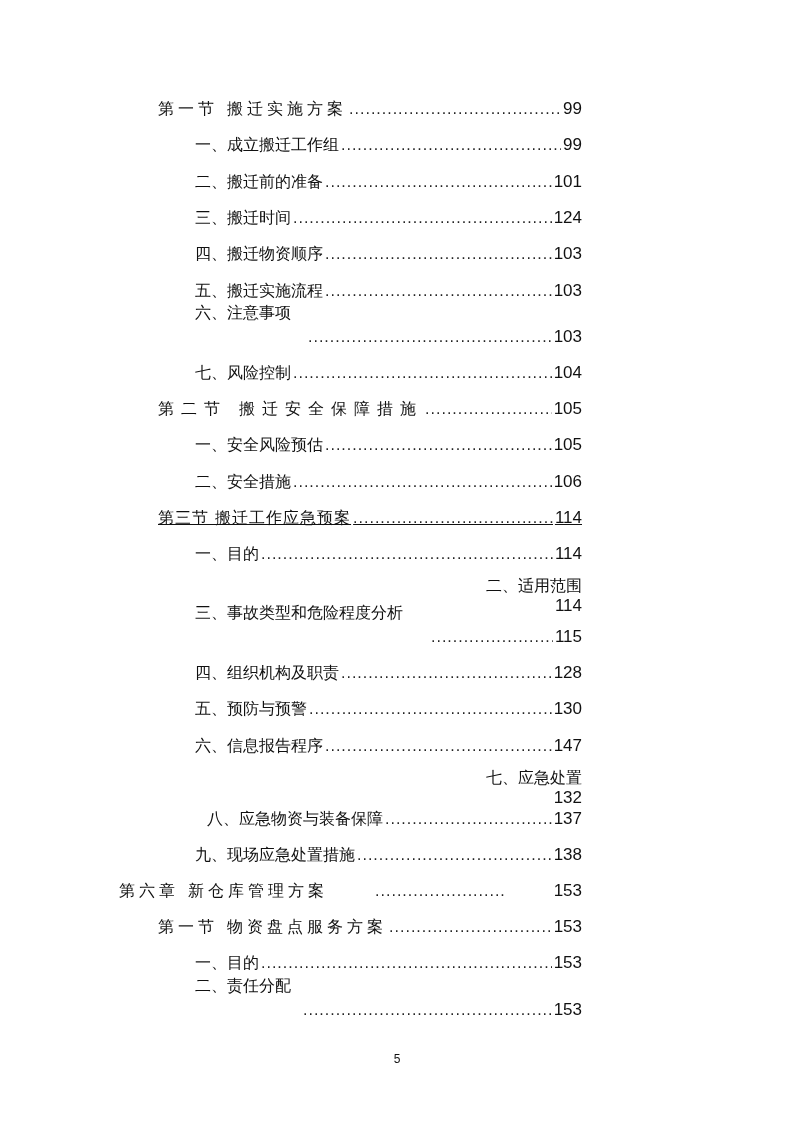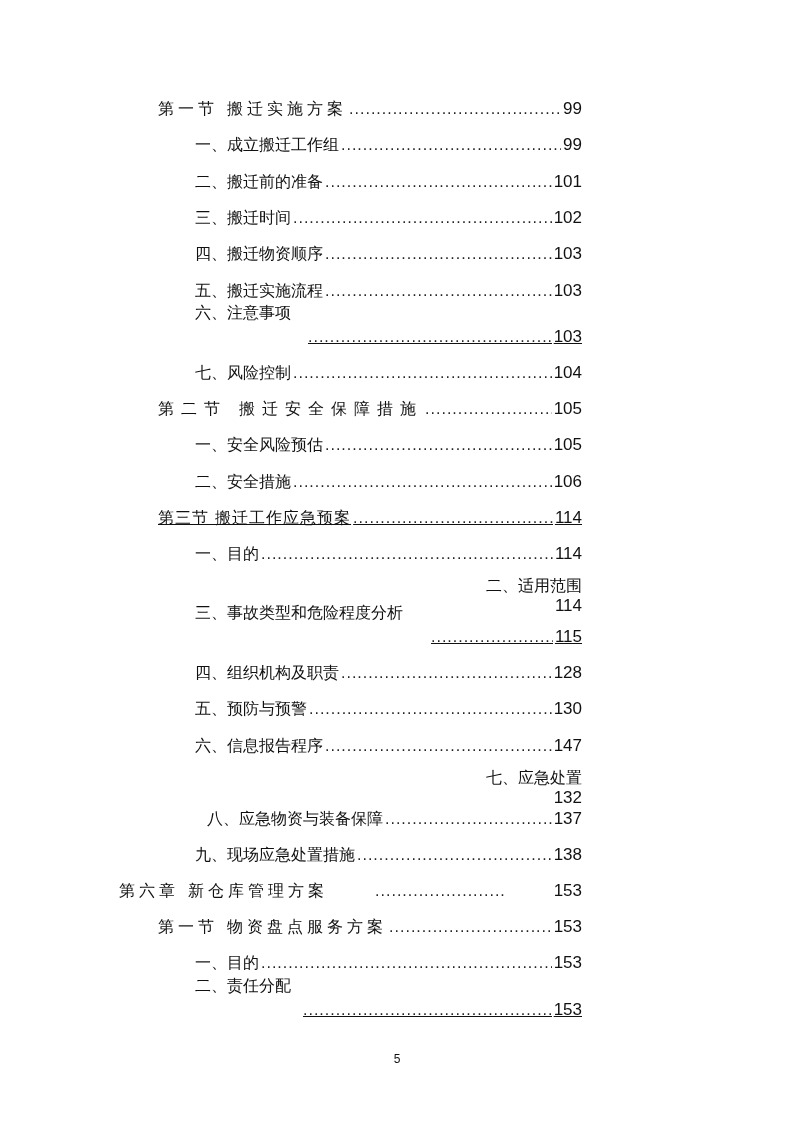--- a/index.html
+++ b/index.html
@@ -1,21 +1,21 @@
 <!DOCTYPE html>
 <html><head>
   <meta charset="utf-8">
   <style>
     html, body { margin: 0; padding: 0; background: #ffffff; }
     body { width: 794px; height: 1122px; position: relative; overflow: hidden;
            font-family: "DejaVu Sans", "Liberation Sans", sans-serif; color: #111; }
     .page { position: absolute; left: 0; top: 0; width: 702px; height: 1122px; background: #fff; }
     .toc-row { position: absolute; right: 120px; height: 24px; display: flex; align-items: flex-end;
                font-size: 16px; line-height: 20px; }
-    .toc-row.split { height: 44px; text-decoration: underline; }
+    .toc-row.split { height: 44px; }
     .toc-title { white-space: nowrap; }
     .toc-title.spaced { letter-spacing: 4px; }
     .toc-title.spaced-wide { letter-spacing: 7px; }
     .toc-dots { flex: 1; overflow: hidden; white-space: nowrap; margin: 0 2px;
                 font-family: "Liberation Sans", sans-serif; letter-spacing: 1px; color: #222; }
     .toc-dots::after { content: "................................................................................................................................................................................"; }
     .toc-page { font-family: "Liberation Sans", sans-serif; font-size: 17px; white-space: nowrap; }
     .split .toc-title { position: absolute; left: 0; top: 0; }
     .split .toc-dots { margin-left: var(--dot-offset, 130px); }
     .page-number { position: absolute; top: 1052px; left: 0; width: 794px; text-align: center;
@@ -40,21 +40,21 @@
 
   <div class="toc-row" style="top:168px;left:195px;">
     <span class="toc-title">二、搬迁前的准备</span>
     <span class="toc-dots"></span>
     <span class="toc-page">101</span>
   </div>
 
   <div class="toc-row" style="top:204px;left:195px;">
     <span class="toc-title">三、搬迁时间</span>
     <span class="toc-dots"></span>
-    <span class="toc-page">102</span>
+    <span class="toc-page">124</span>
   </div>
 
   <div class="toc-row" style="top:240px;left:195px;">
     <span class="toc-title">四、搬迁物资顺序</span>
     <span class="toc-dots"></span>
     <span class="toc-page">103</span>
   </div>
 
   <div class="toc-row" style="top:277px;left:195px;">
     <span class="toc-title">五、搬迁实施流程</span>

